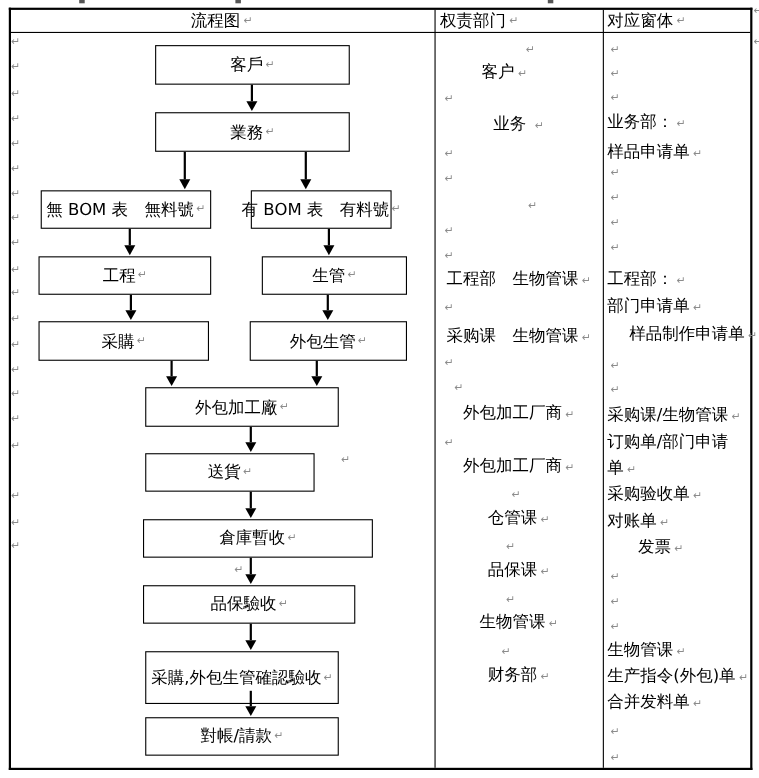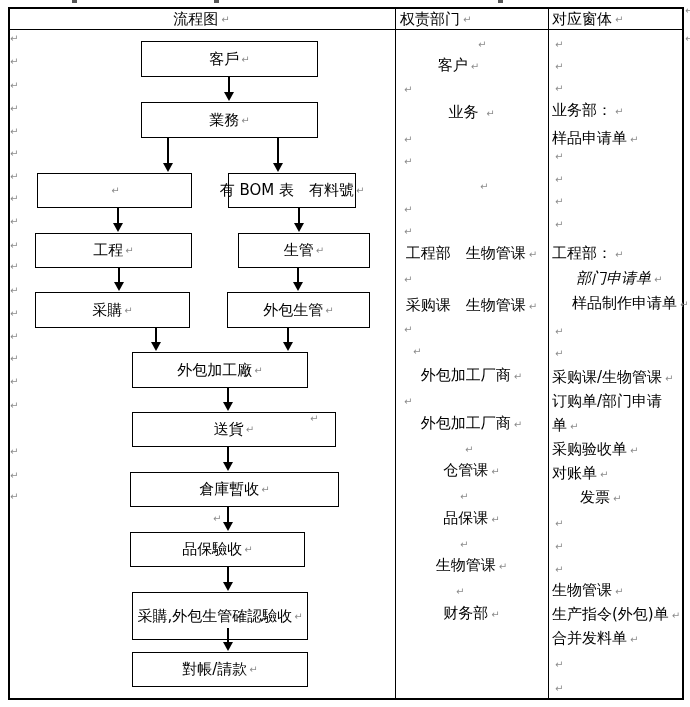--- a/index.html
+++ b/index.html
@@ -54,20 +54,21 @@
   <div id="layer">
       <div class="fbox" style="left: 141px; top: 41px; width: 177px; height: 36px;">
         <span>客戶</span>
         <span class="mk">↵</span>
       </div>
       <div class="fbox" style="left: 141px; top: 102px; width: 177px; height: 36px;">
         <span>業務</span>
         <span class="mk">↵</span>
       </div>
       <div class="fbox" style="left: 37px; top: 173px; width: 155px; height: 35px;">
+        <span>無 BOM 表　無料號</span>
         <span class="mk">↵</span>
       </div>
       <div class="fbox" style="left: 228px; top: 173px; width: 128px; height: 35px;">
         <span>有 BOM 表　有料號</span>
         <span class="mk">↵</span>
       </div>
       <div class="fbox" style="left: 35px; top: 233px; width: 157px; height: 35px;">
         <span>工程</span>
         <span class="mk">↵</span>
       </div>
@@ -80,29 +81,29 @@
         <span class="mk">↵</span>
       </div>
       <div class="fbox" style="left: 227px; top: 292px; width: 143px; height: 36px;">
         <span>外包生管</span>
         <span class="mk">↵</span>
       </div>
       <div class="fbox" style="left: 132px; top: 352px; width: 176px; height: 36px;">
         <span>外包加工廠</span>
         <span class="mk">↵</span>
       </div>
-      <div class="fbox" style="left: 132px; top: 412px; width: 204px; height: 35px;">
+      <div class="fbox" style="left: 132px; top: 412px; width: 154px; height: 35px;">
         <span>送貨</span>
         <span class="mk">↵</span>
       </div>
       <div class="fbox" style="left: 130px; top: 472px; width: 209px; height: 35px;">
         <span>倉庫暫收</span>
         <span class="mk">↵</span>
       </div>
-      <div class="fbox" style="left: 130px; top: 532px; width: 175px; height: 35px;">
+      <div class="fbox" style="left: 130px; top: 532px; width: 193px; height: 35px;">
         <span>品保驗收</span>
         <span class="mk">↵</span>
       </div>
       <div class="fbox" style="left: 132px; top: 592px; width: 176px; height: 48px;">
         <span>采購,外包生管確認驗收</span>
         <span class="mk">↵</span>
       </div>
       <div class="fbox" style="left: 132px; top: 652px; width: 176px; height: 35px;">
         <span>對帳/請款</span>
         <span class="mk">↵</span>
@@ -185,21 +186,21 @@
       <div class="cline" style="left: 552px; top: 34px;"><span class="mk">↵</span></div>
       <div class="cline" style="left: 552px; top: 56px;"><span class="mk">↵</span></div>
       <div class="cline" style="left: 552px; top: 78px;"><span class="mk">↵</span></div>
       <div class="cline" style="left: 552px; top: 101px;"><span>业务部：</span><span class="mk">↵</span></div>
       <div class="cline" style="left: 552px; top: 113px; margin-top: 16px;"><span>样品申请单</span><span class="mk">↵</span></div>
       <div class="cline" style="left: 552px; top: 146px;"><span class="mk">↵</span></div>
       <div class="cline" style="left: 552px; top: 169px;"><span class="mk">↵</span></div>
       <div class="cline" style="left: 552px; top: 191px;"><span class="mk">↵</span></div>
       <div class="cline" style="left: 552px; top: 214px;"><span class="mk">↵</span></div>
       <div class="cline" style="left: 552px; top: 244px;"><span>工程部：</span><span class="mk">↵</span></div>
-      <div class="cline" style="left: 576px; top: 269px; font-style: italic;"><span>部门申请单</span><span class="mk">↵</span></div>
+      <div class="cline" style="left: 552px; top: 269px;"><span>部门申请单</span><span class="mk">↵</span></div>
       <div class="cline" style="left: 572px; top: 294px;"><span>样品制作申请单</span><span class="mk">↵</span></div>
       <div class="cline" style="left: 552px; top: 321px;"><span class="mk">↵</span></div>
       <div class="cline" style="left: 552px; top: 343px;"><span class="mk">↵</span></div>
       <div class="cline" style="left: 552px; top: 368px;"><span>采购课/生物管课</span><span class="mk">↵</span></div>
       <div class="cline" style="left: 552px; top: 392px;"><span>订购单/部门申请</span></div>
       <div class="cline" style="left: 552px; top: 416px;"><span>单</span><span class="mk">↵</span></div>
       <div class="cline" style="left: 552px; top: 440px;"><span>采购验收单</span><span class="mk">↵</span></div>
       <div class="cline" style="left: 552px; top: 464px;"><span>对账单</span><span class="mk">↵</span></div>
       <div class="cline" style="left: 552px; top: 488px; margin-left: 28px;"><span>发票</span><span class="mk">↵</span></div>
       <div class="cline" style="left: 552px; top: 513px;"><span class="mk">↵</span></div>

